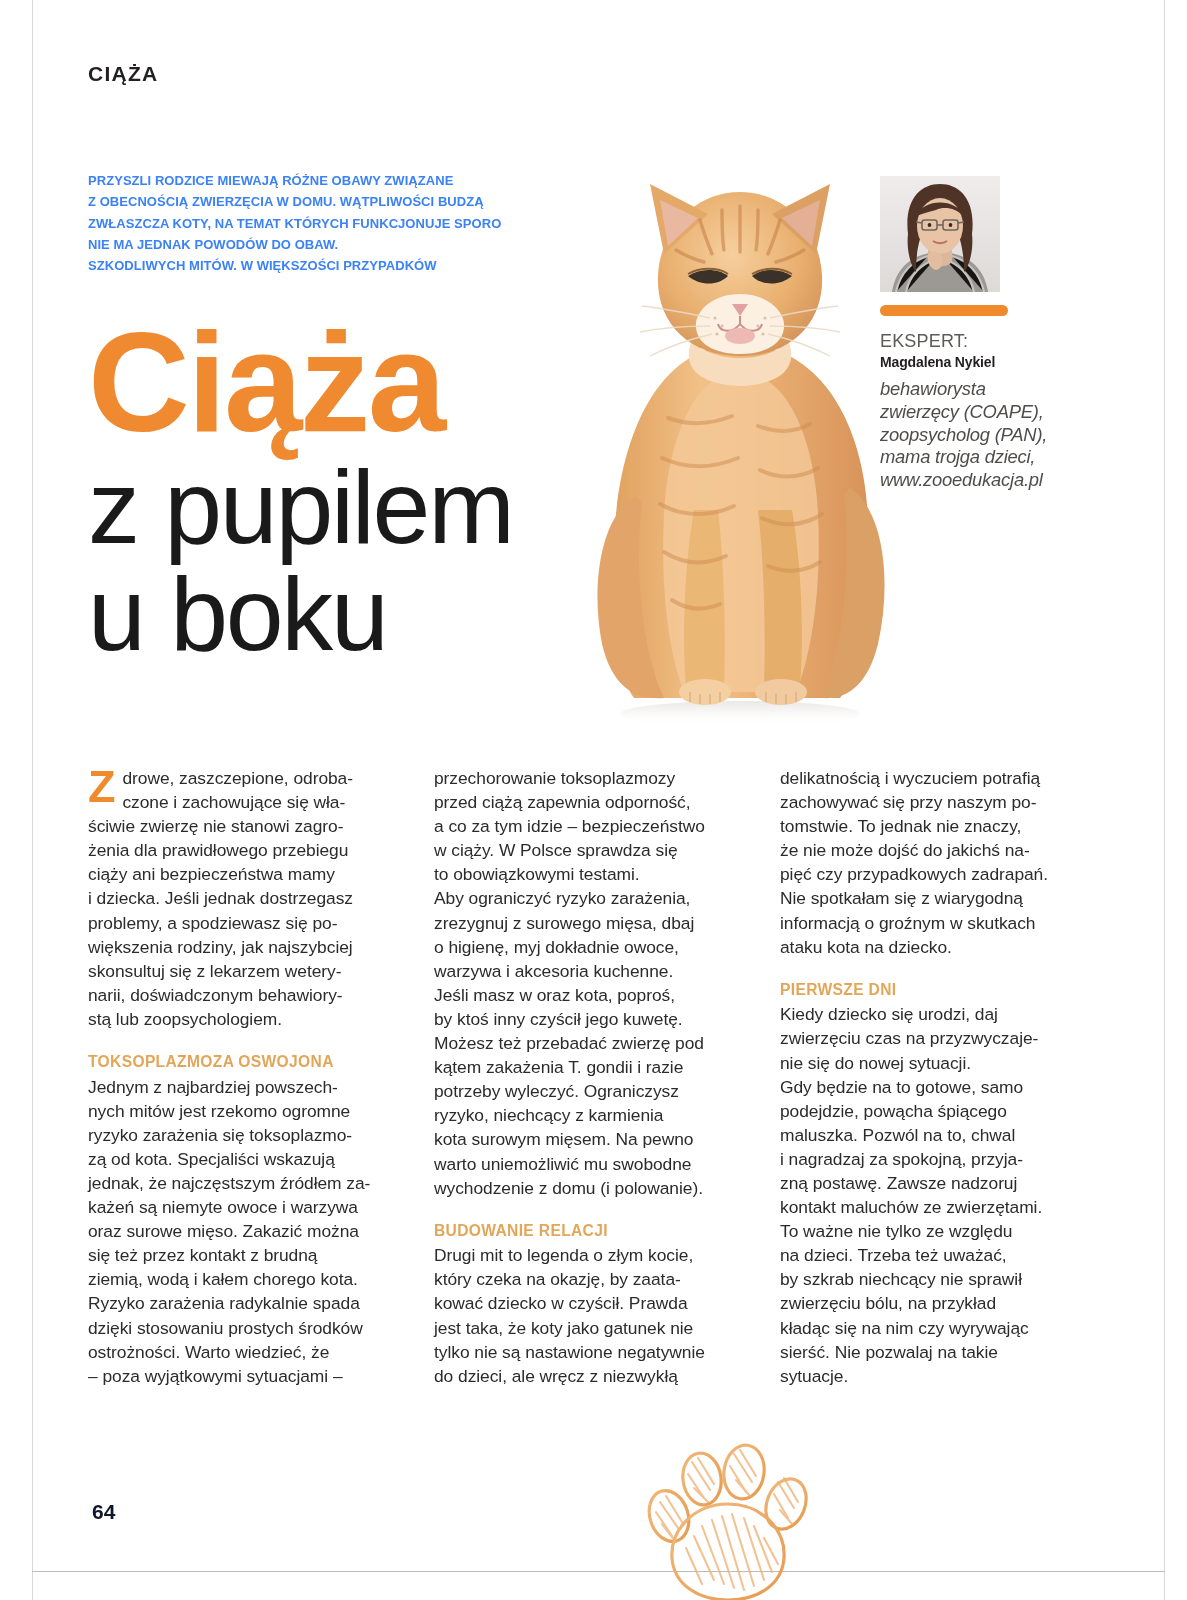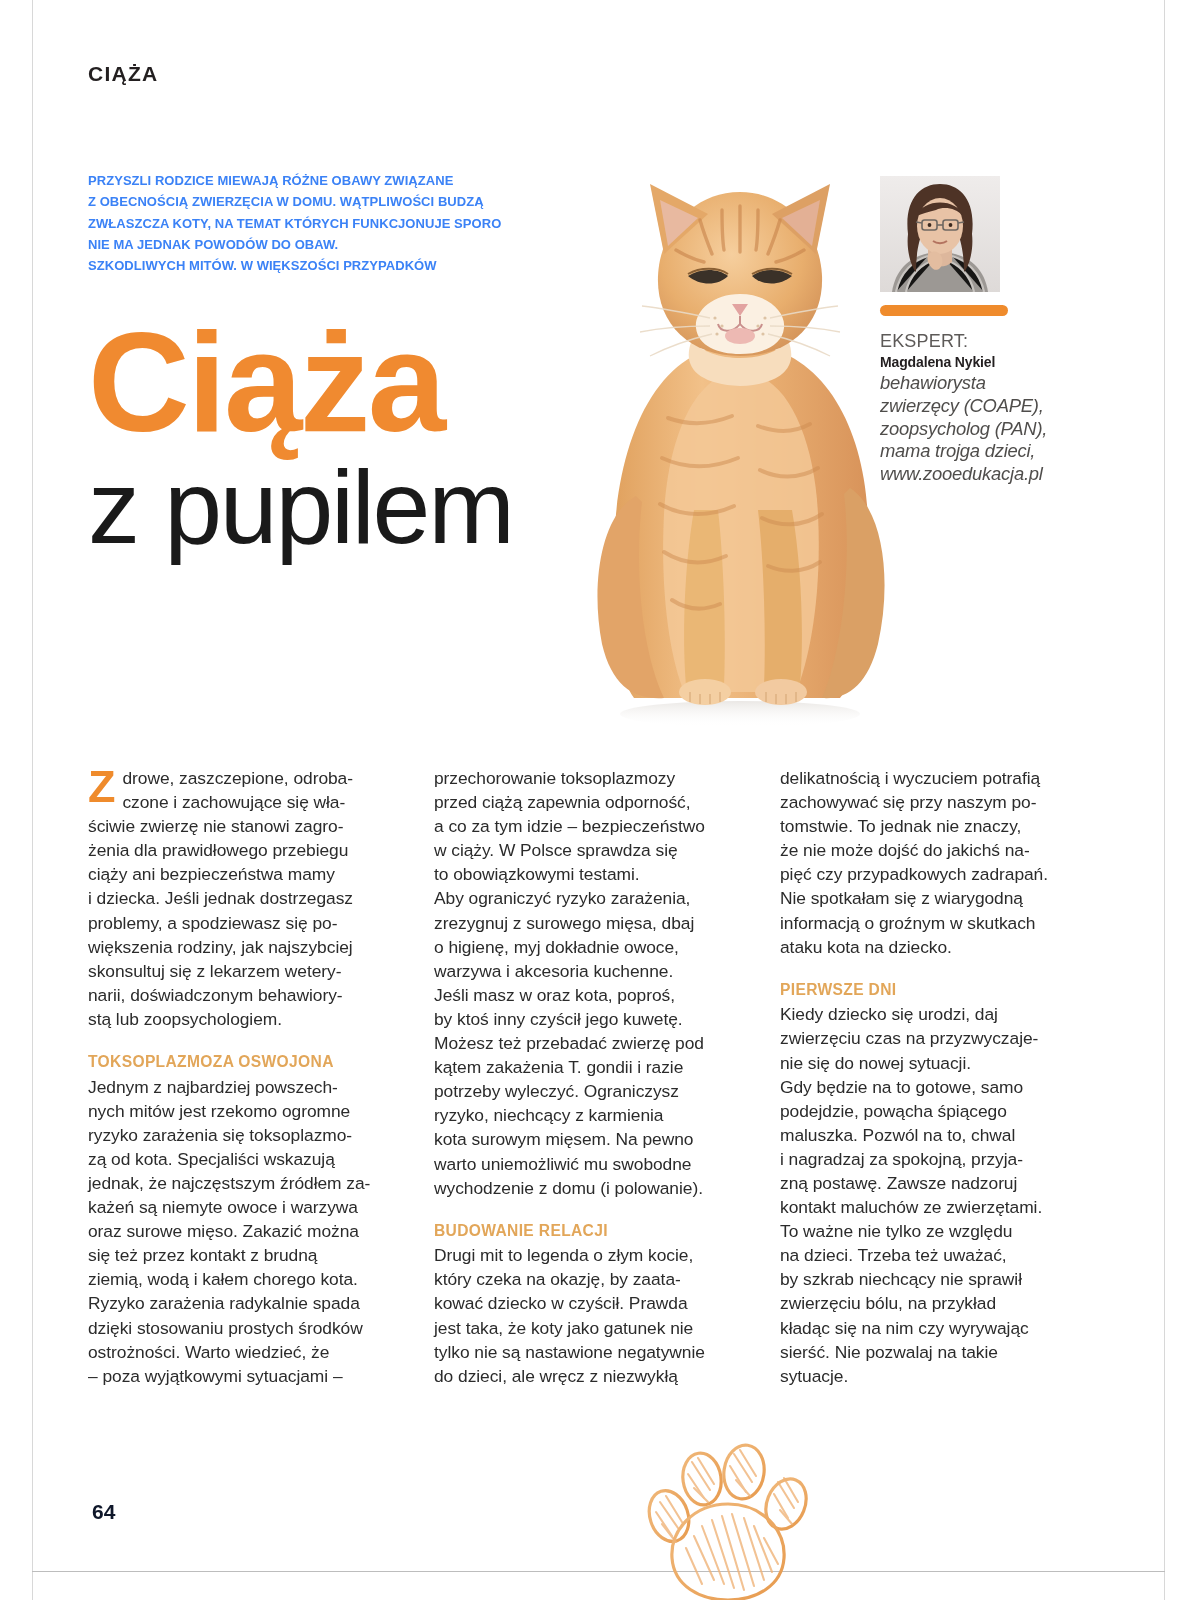--- a/index.html
+++ b/index.html
@@ -123,21 +123,21 @@
     letter-spacing: 0.01em;
   }
   .expert-name {
     margin-top: 2px;
     font-size: 14px;
     font-weight: bold;
     color: #231f20;
     letter-spacing: -0.01em;
   }
   .expert-desc {
-    margin-top: 2px;
+    margin-top: 8px;
     font-size: 18.4px;
     font-style: italic;
     line-height: 1.24;
     color: #4f4d4b;
     letter-spacing: -0.012em;
   }
   .expert-desc .ln { display: block; white-space: nowrap; }
 
   
   .cols {
@@ -346,20 +346,21 @@
         <path d="M198 160 C 226 154, 248 150, 266 148"></path>
         <path d="M198 168 C 226 168, 248 170, 268 174"></path>
         <path d="M196 176 C 222 182, 242 190, 258 198"></path>
       </g>
     </svg>
   </div>
 
   <div class="headline">
     <span class="h-l1">Ciąża</span>
     <span class="h-l2">z pupilem</span>
+    <span class="h-l3">u boku</span>
   </div>
 
   <div class="expert">
     <div class="expert-photo">
       <svg viewBox="0 0 120 116" xmlns="http://www.w3.org/2000/svg">
         <defs>
           <linearGradient id="bgG" x1="0" y1="0" x2="0" y2="1">
             <stop offset="0" stop-color="#efeceb"></stop>
             <stop offset="1" stop-color="#dedad8"></stop>
           </linearGradient>

